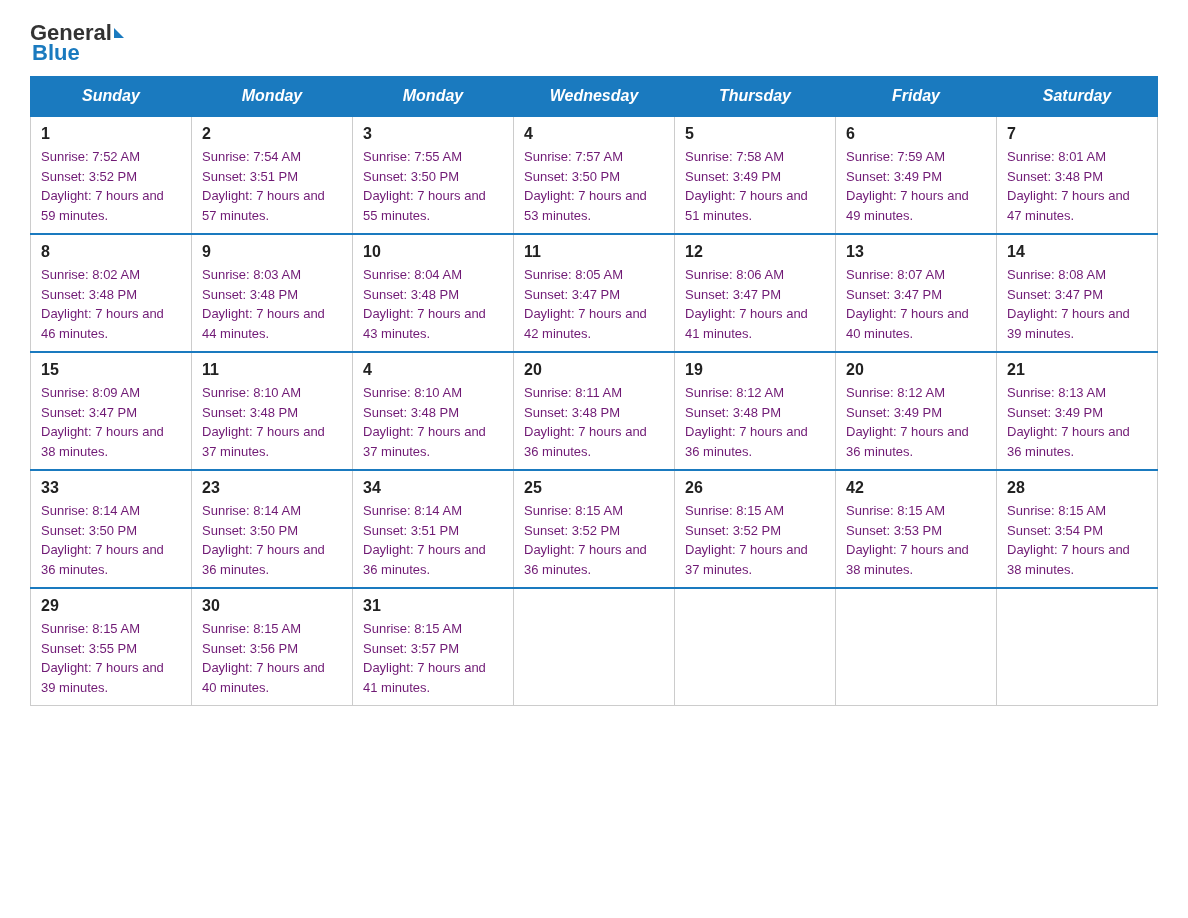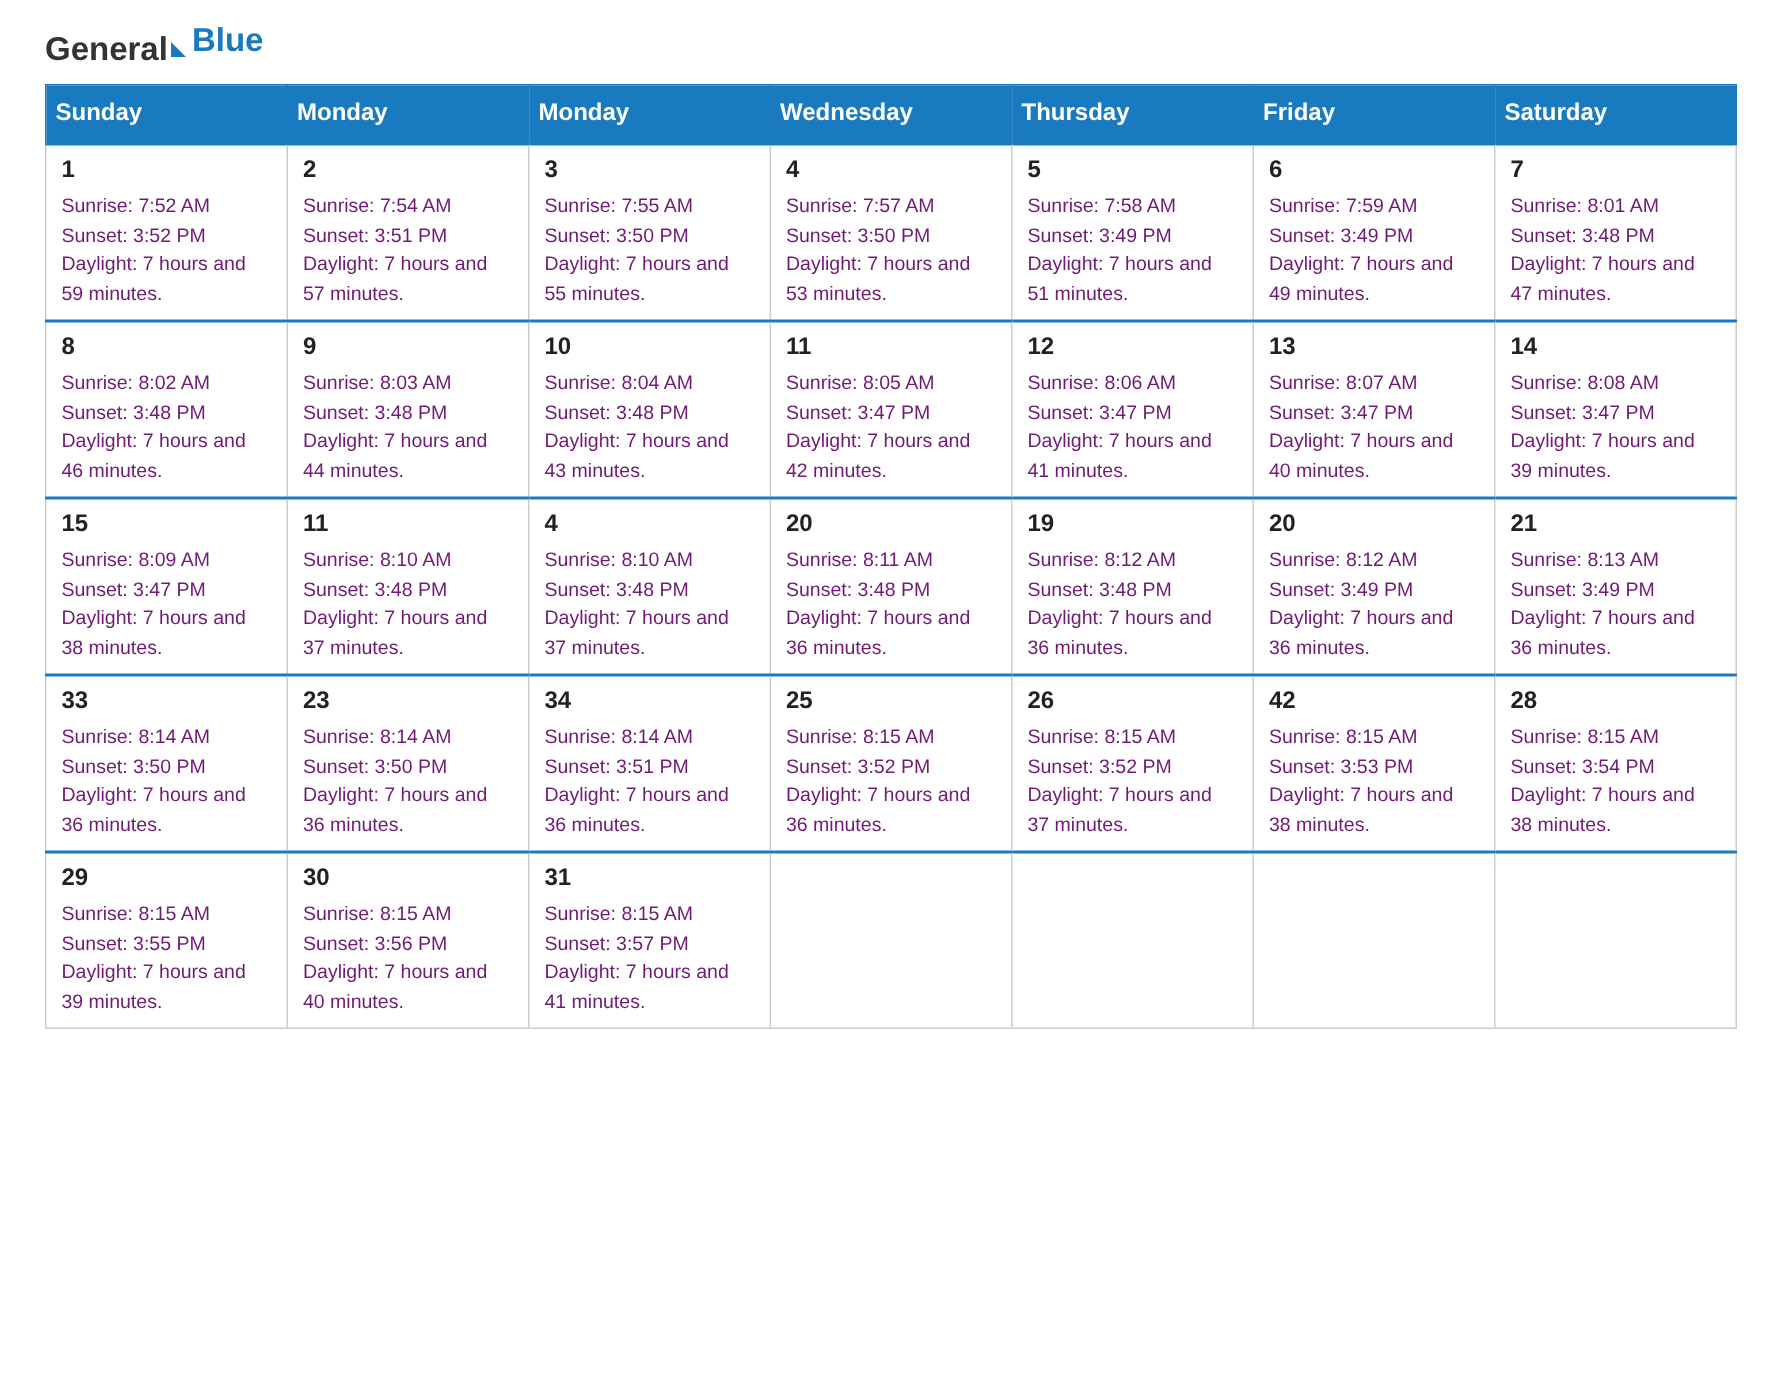--- a/index.html
+++ b/index.html
@@ -11,21 +11,21 @@
       padding: 20px 30px;
     }
     .header {
       display: flex;
       justify-content: space-between;
       align-items: flex-start;
       margin-bottom: 10px;
     }
     .logo {
       display: flex;
-      flex-direction: row;
+      flex-direction: column;
       align-items: flex-start;
     }
     .logo-text {
       display: flex;
       align-items: center;
       font-size: 22px;
       font-weight: bold;
       color: #333;
     }
     .logo-general { color: #333; }
@@ -56,22 +56,23 @@
       width: 100%;
       border-collapse: collapse;
       margin-top: 10px;
     }
     thead tr th {
       background-color: #1a7abf;
       color: #fff;
       font-size: 16px;
       font-weight: bold;
       padding: 10px 6px;
-      text-align: left;
+      text-align: center;
       border: 1px solid #1a7abf;
+      font-style: italic;
     }
     tbody tr td {
       vertical-align: top;
       padding: 8px 10px;
       font-size: 13.5px;
       color: #222;
       border: 1px solid #ccc;
       border-top: 2px solid #1a7abf;
       min-height: 90px;
       width: 14.28%;

